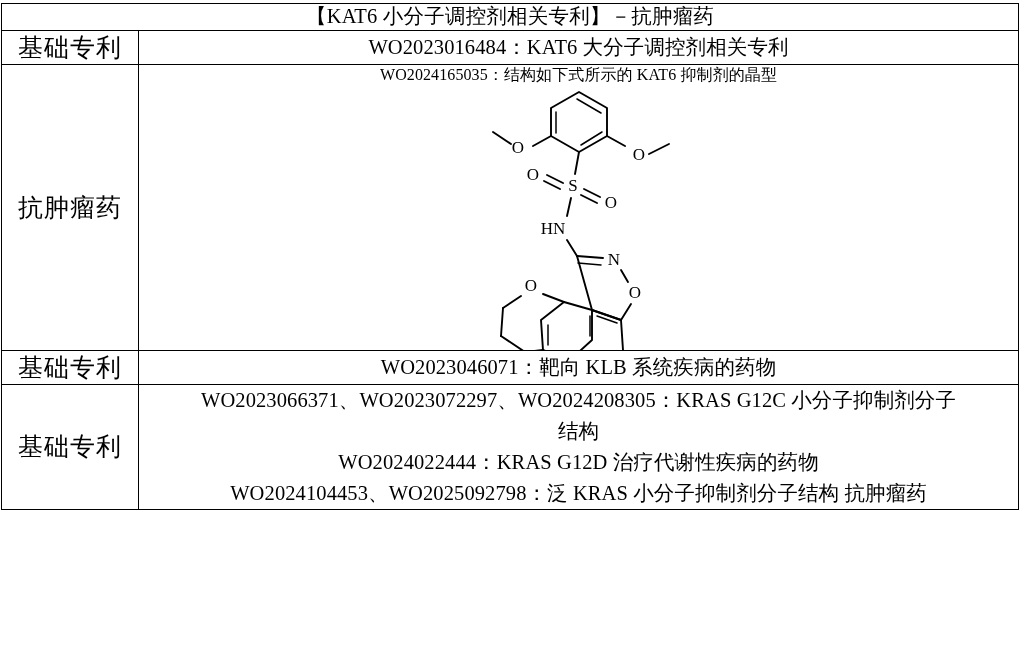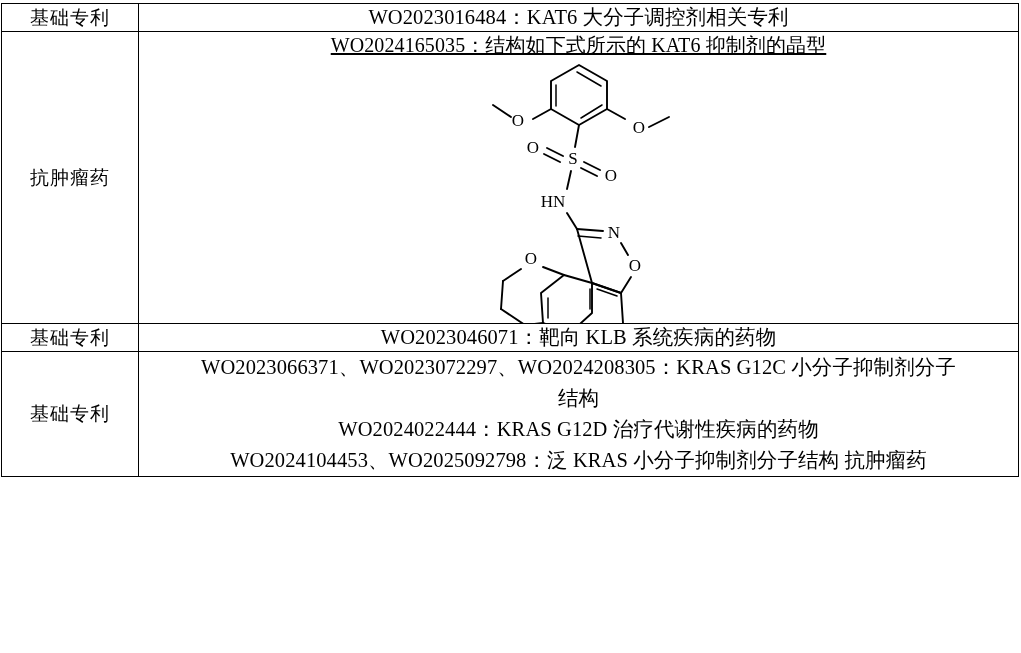--- a/index.html
+++ b/index.html
@@ -32,42 +32,41 @@
     line-height:1.25;
     letter-spacing:0.2px;
     padding:4px 6px;
     white-space:nowrap;
   }
   .cat-title.tight{
     font-size:20px;
     letter-spacing:-0.1px;
   }
   .label-cell{
-    font-size:19px;
+    font-size:25px;
     letter-spacing:1px;
     padding:5px 2px;
   }
   .text-cell{
     font-size:20.5px;
     line-height:1.32;
     padding:6px 8px;
     letter-spacing:0.1px;
   }
   .text-cell .ln{display:block;padding:2px 0;}
 
   .struct-cell{
     padding:6px 0 8px 0;
     text-align:center;
   }
   .struct-caption{
-    font-size:20px;
+    font-size:16px;
     letter-spacing:0.1px;
     padding-bottom:2px;
     display:block;
-    text-decoration:underline;
   }
   .struct-wrap{
     display:flex;
     justify-content:center;
     align-items:flex-start;
   }
   svg.molecule{display:block;}
   svg.molecule text{
     font-family:"Liberation Serif","DejaVu Serif",serif;
     font-size:17px;
@@ -86,20 +85,23 @@
 <body>
 
 <div class="sheet">
   <table class="patent-table">
     <colgroup>
       <col class="label-col">
       <col class="body-col">
     </colgroup>
     <tbody>
 
+      <tr>
+        <td colspan="2" class="cat-title">【KAT6 小分子调控剂相关专利】－抗肿瘤药</td>
+      </tr>
 
       <tr>
         <td class="label-cell">基础专利</td>
         <td class="text-cell">WO2023016484：KAT6 大分子调控剂相关专利</td>
       </tr>
 
       <tr>
         <td class="label-cell">抗肿瘤药</td>
         <td class="struct-cell">
           <span class="struct-caption">WO2024165035：结构如下式所示的 KAT6 抑制剂的晶型</span>

